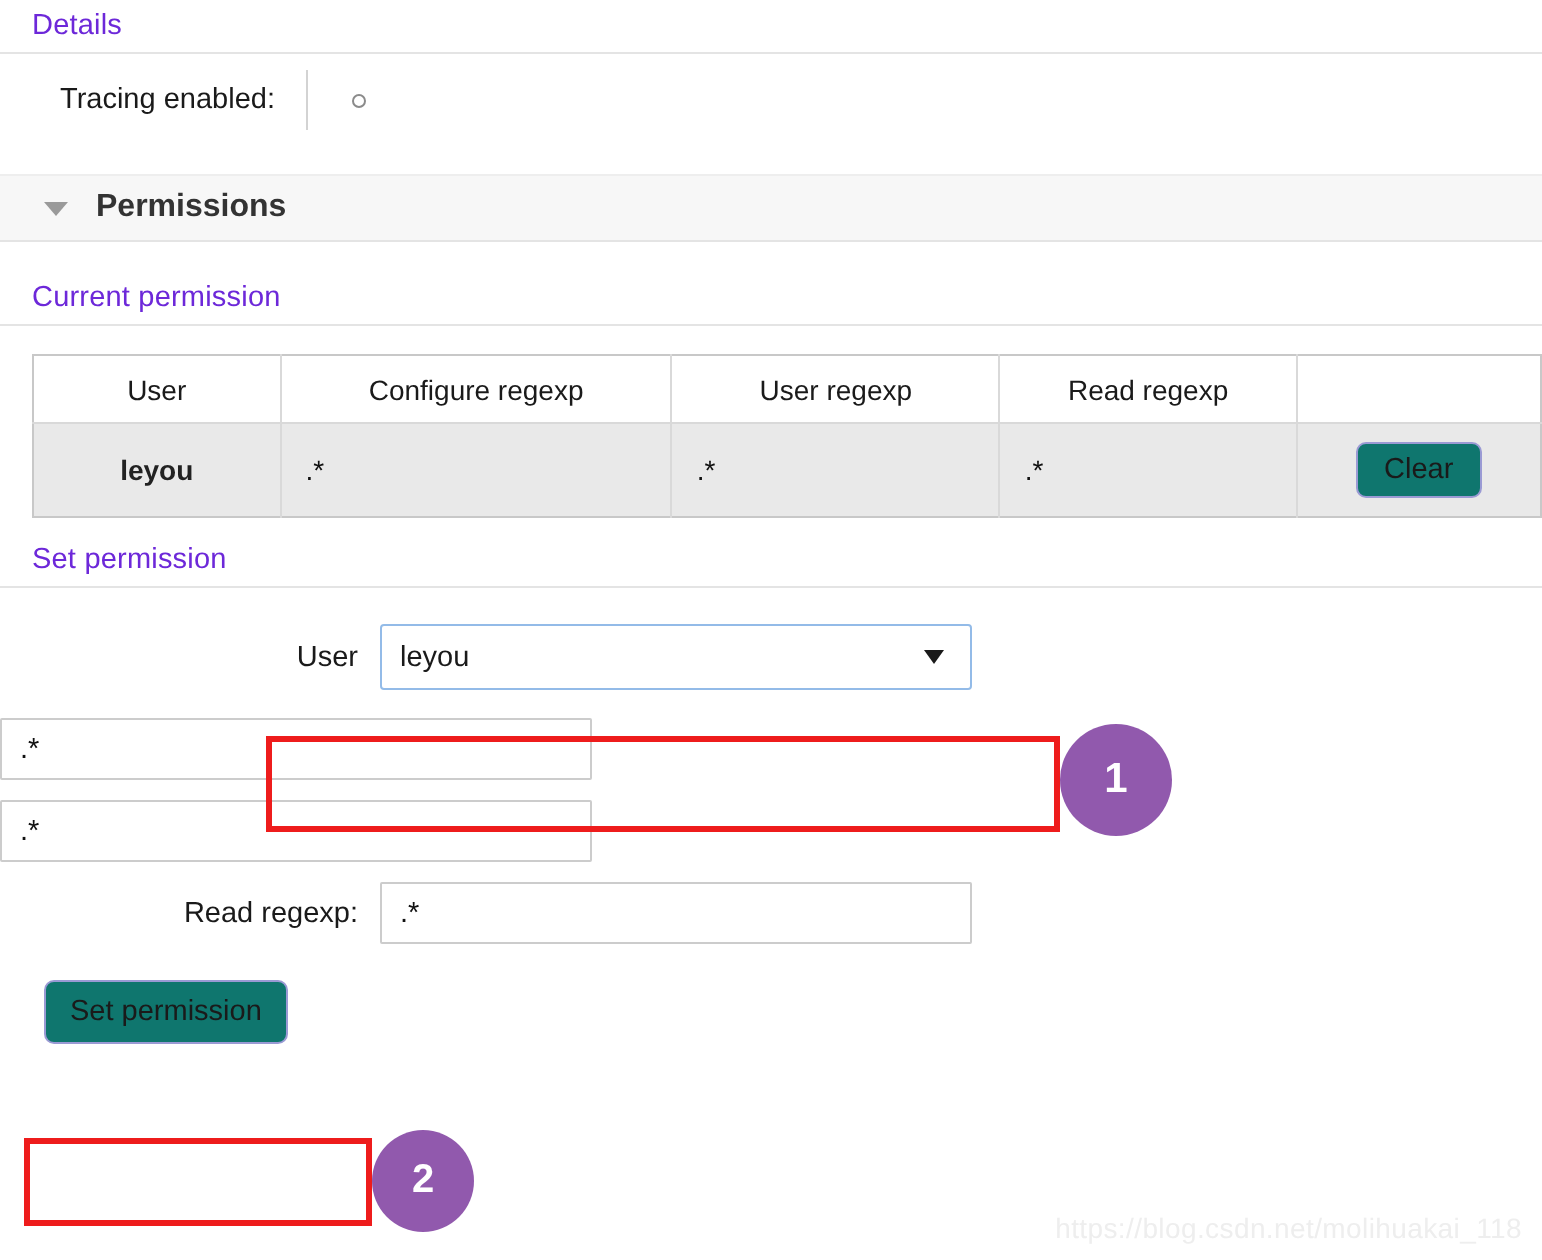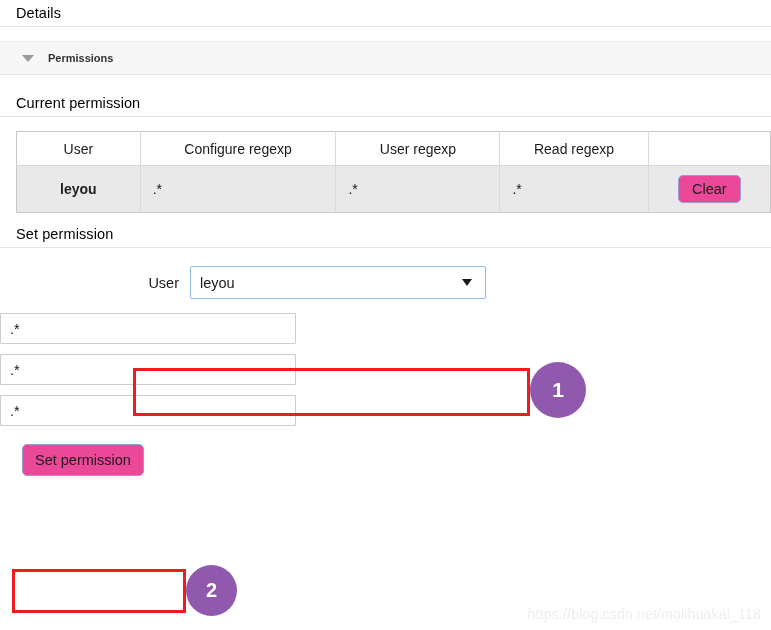--- a/index.html
+++ b/index.html
@@ -13,21 +13,21 @@
     font-family: "Liberation Sans", sans-serif;
     font-size: 14px;
     color: #222222;
     position: relative;
     overflow: hidden;
   }
 
   
   .section-heading {
     font-size: 14.5px;
-    color: #000000;
+    color: #6d28d9;
     padding: 0 0 5px 16px;
     letter-spacing: .1px;
   }
   .rule {
     height: 1px;
     background: #e4e4e4;
     width: 100%;
   }
 
   
@@ -71,21 +71,21 @@
   }
   .tri-down {
     width: 0; height: 0;
     border-left: 6px solid transparent;
     border-right: 6px solid transparent;
     border-top: 7px solid #9a9a9a;
     margin-right: 14px;
   }
   .collapse-title {
     font-weight: bold;
-    font-size: 11px;
+    font-size: 16px;
     color: #333333;
   }
 
   
   .table-wrap { padding: 14px 0 0 16px; }
   table.perm {
     border-collapse: collapse;
     border: 1px solid #c8c8c8;
     table-layout: fixed;
   }
@@ -113,21 +113,21 @@
   .cell-user { font-weight: bold; text-align: center; }
   .cell-regex { color: #111111; }
   .col-user   { width: 100px; }
   .col-conf   { width: 173px; }
   .col-write  { width: 141px; }
   .col-read   { width: 125px; }
   .col-act    { width: 98px; }
 
   
   .btn-lav {
-    background: #ec4899;
+    background: #0f766e;
     border: 1px solid #9a9ad4;
     border-radius: 5px;
     color: #1a1a1a;
     font-size: 14.5px;
     font-family: "Liberation Sans", sans-serif;
     padding: 5px 13px;
     cursor: pointer;
   }
 
   
@@ -226,20 +226,25 @@
     user-select: none;
   }
 </style>
 </head>
 <body>
 
 <div>
   <div id="details-heading" class="section-heading">Details</div>
   <div class="rule"></div>
 
+  <div class="detail-row">
+    <span class="detail-label">Tracing enabled:</span>
+    <span class="detail-divider"></span>
+    <span class="detail-value-circle"></span>
+  </div>
 </div>
 
 <div class="collapse-bar">
   <span class="tri-down"></span>
   <span class="collapse-title">Permissions</span>
 </div>
 
 <div style="height:20px"></div>
 
 <div class="section-heading">Current permission</div>
@@ -285,20 +290,21 @@
 
   <div class="form-row">
     <input class="txt-input" type="text" value=".*" style="">
   </div>
 
   <div class="form-row">
     <input class="txt-input" type="text" value=".*" style="">
   </div>
 
   <div class="form-row">
+    <span class="form-label">Read regexp:</span>
     <input class="txt-input" type="text" value=".*" style="">
   </div>
 
   <div class="submit-row">
     <button id="set-permission-button" class="btn-lav">Set permission</button>
   </div>
 </div>
 
 <div id="red-box-user" class="red-box"></div>
 <div id="red-box-setbt" class="red-box"></div>

